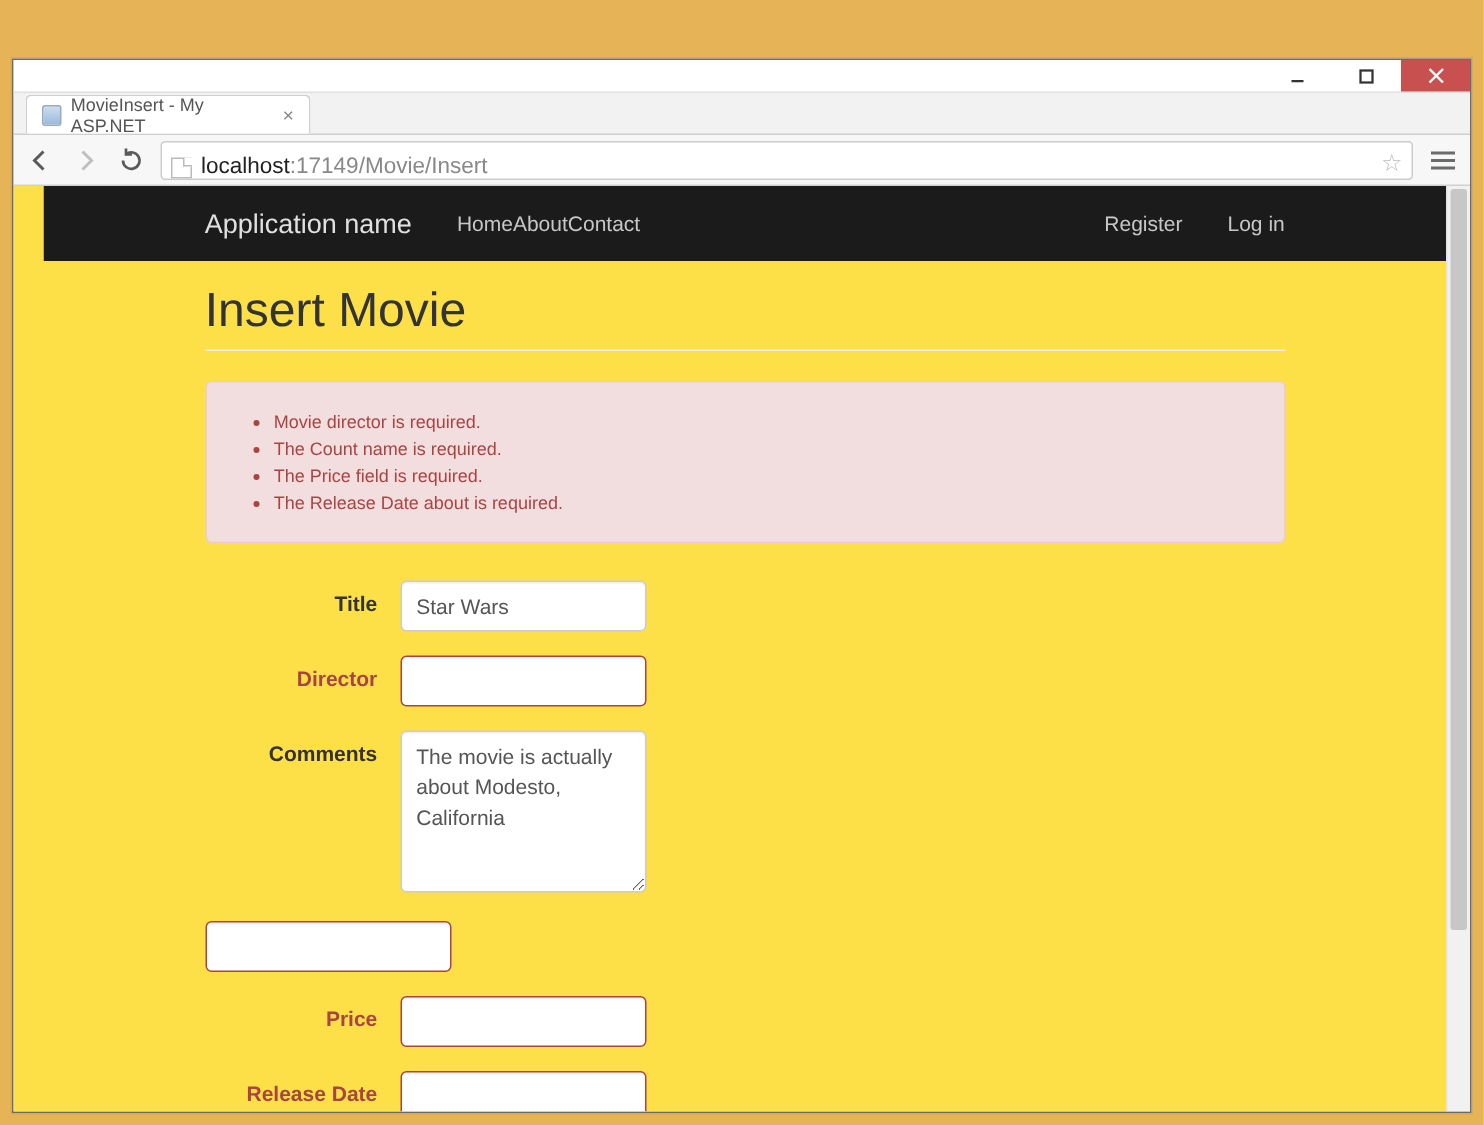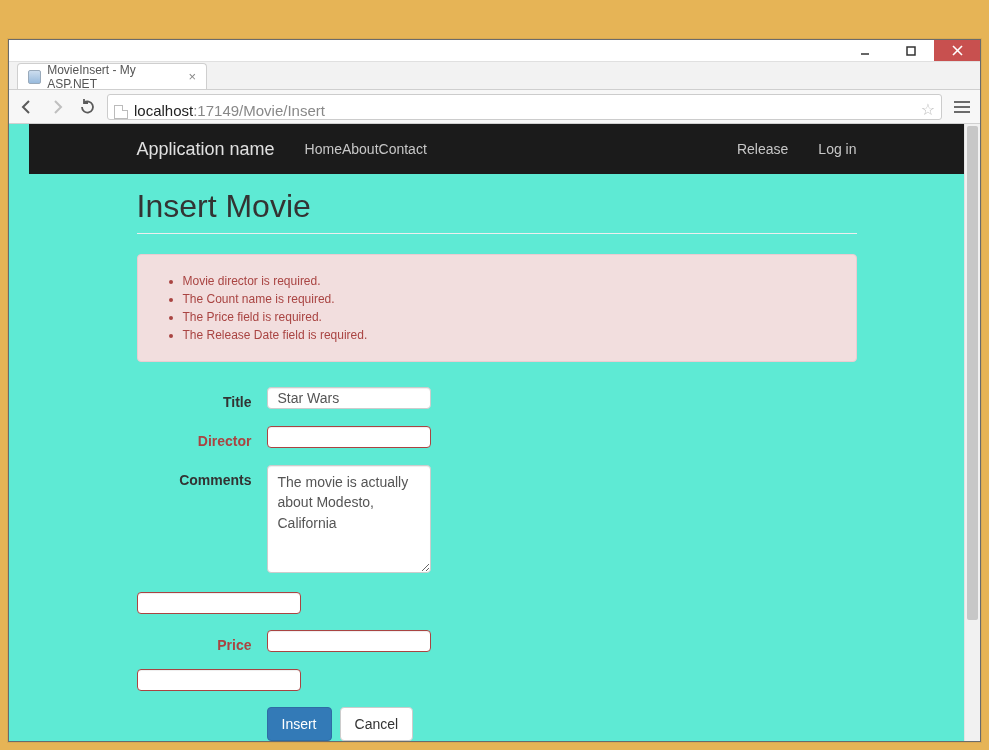--- a/index.html
+++ b/index.html
@@ -105,21 +105,21 @@
   .url-path { color:#888; }
   .star { margin-left:auto; color:#bbb; font-size:16px; }
   .menubtn { width:20px; display:flex; flex-direction:column; gap:3px; align-items:center; justify-content:center; }
   .menubtn span{width:16px;height:2px;background:#6b6b6b;}
 
   
   .viewport {
     flex:1;
     display:flex;
     overflow:hidden;
-    background:#5eead4;
+    background:#fde047;
     padding-left:20px;
   }
   .page {
     flex:1;
     overflow:hidden;
   }
   .scrollbar {
     width:16px;
     background:#f1f1f1;
     border-left:1px solid #e3e3e3;
@@ -187,21 +187,21 @@
     padding-right:15px;
     padding-top:7px;
     font-weight:700;
     color:#333;
     font-size:14px;
   }
   .control-label.error { color:#a94442; }
   .col { }
   .form-control {
     width:164px;
-    height:22px;
+    height:34px;
     padding:6px 10px;
     border:1px solid #ccc;
     border-radius:4px;
     font-size:14px;
     color:#555;
     box-shadow:inset 0 1px 1px rgba(0,0,0,0.07);
     font-family:inherit;
   }
   textarea.form-control { height:108px; resize:both; line-height:1.45; }
   .form-control.input-error { border-color:#a94442; }
@@ -289,35 +289,35 @@
 
       <div class="navbar">
         <div class="container">
           <span class="brand">Application name</span>
           <div class="navlinks">
             <a href="#">Home</a>
             <a href="#">About</a>
             <a href="#">Contact</a>
           </div>
           <div class="navright">
-            <a href="#">Release</a>
+            <a href="#">Register</a>
             <a href="#">Log in</a>
           </div>
         </div>
       </div>
 
       <div class="container">
         <h2 class="page-title">Insert Movie</h2>
 
         <div class="alert-danger">
           <ul>
             <li>Movie director is required.</li>
             <li>The Count name is required.</li>
             <li>The Price field is required.</li>
-            <li>The Release Date field is required.</li>
+            <li>The Release Date about is required.</li>
           </ul>
         </div>
 
         <div class="form-horizontal">
 
           <div class="form-group">
             <label class="control-label">Title</label>
             <div class="col">
               <input class="form-control" type="text" value="Star Wars" style="">
             </div>
@@ -344,20 +344,21 @@
           </div>
 
           <div class="form-group">
             <label class="control-label error">Price</label>
             <div class="col">
               <input class="form-control input-error" type="text" value="" style="">
             </div>
           </div>
 
           <div class="form-group">
+            <label class="control-label error">Release Date</label>
             <div class="col">
               <input class="form-control input-error" type="text" value="" style="">
             </div>
           </div>
 
           <div class="form-actions">
             <button class="btn btn-primary">Insert</button>
             <button class="btn btn-default">Cancel</button>
           </div>
 

